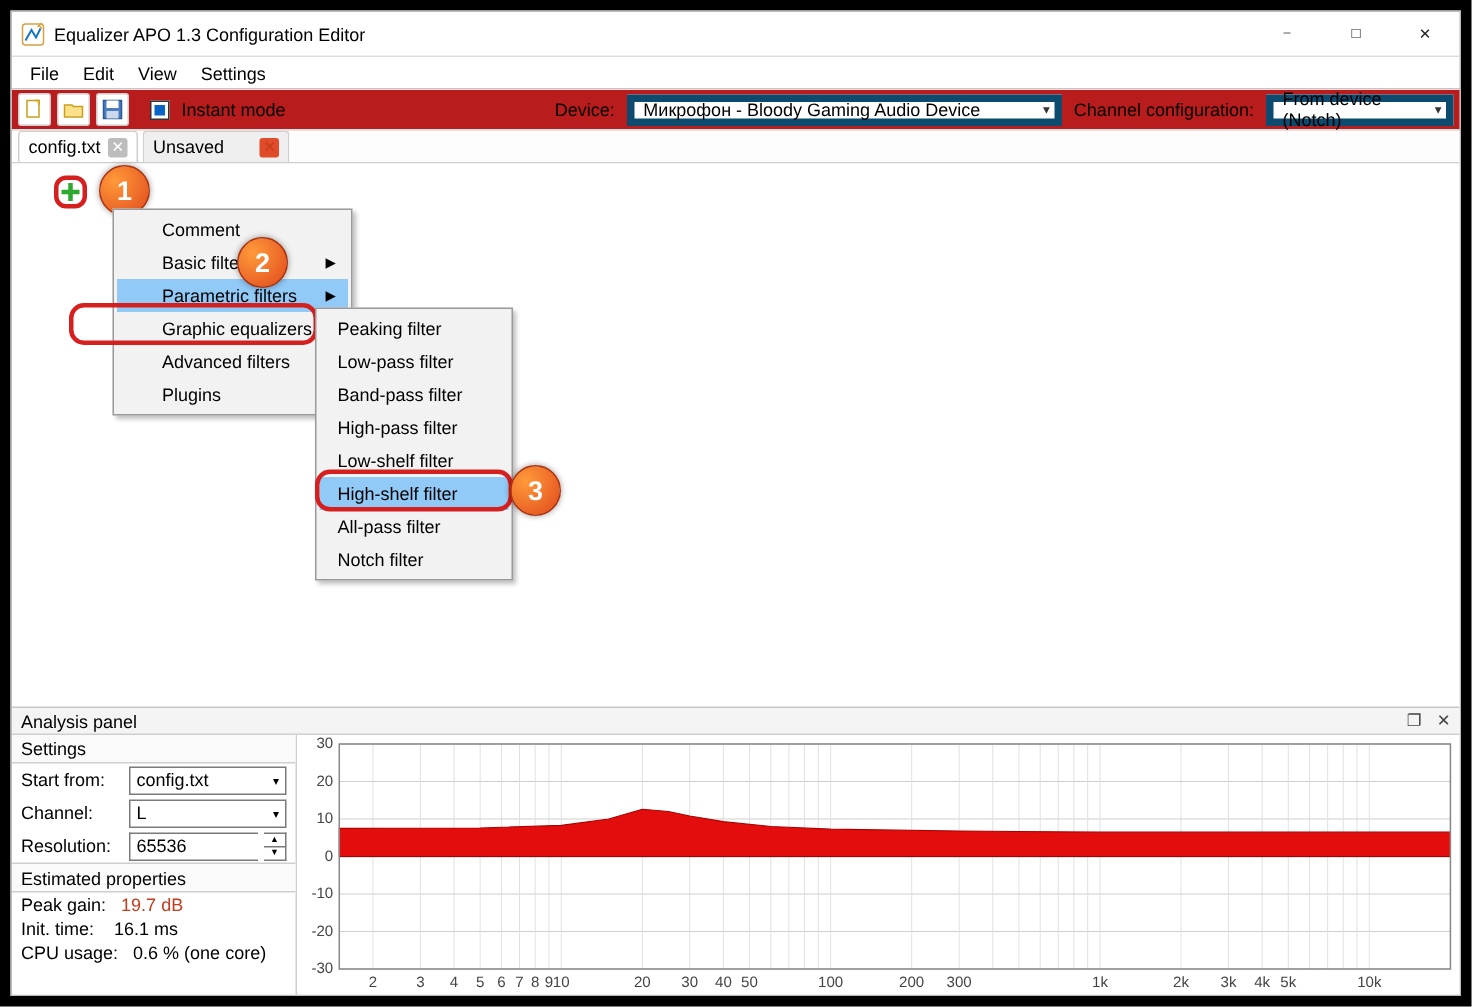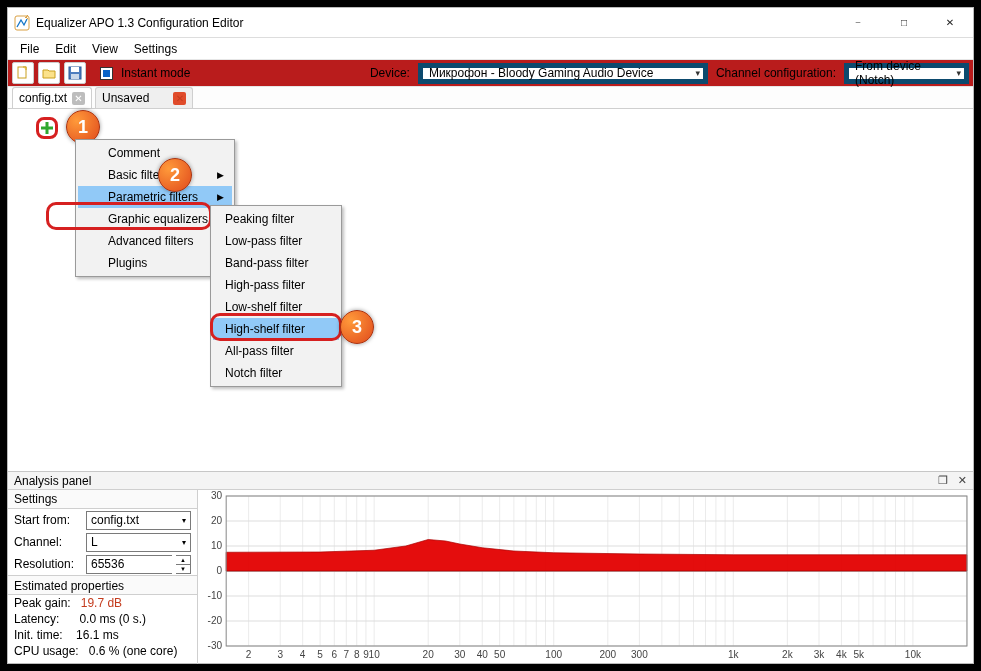--- a/index.html
+++ b/index.html
@@ -245,21 +245,20 @@
           <div class="sval" style="border-right:none">
               <span>65536</span>
             </div>
           <div class="spinbtns">
               <div>▲</div>
               <div>▼</div>
             </div>
         </div>
         <div class="est-title">Estimated properties</div>
         <div class="erow"><span>Peak gain:</span> &nbsp; <span class="red">19.7 dB</span></div>
-        <div class="erow"><span>Latency:</span> &nbsp;&nbsp;&nbsp;&nbsp; <span>0.0 ms (0 s.)</span></div>
         <div class="erow"><span>Init. time:</span> &nbsp;&nbsp; <span>16.1 ms</span></div>
         <div class="erow"><span>CPU usage:</span> &nbsp; <span>0.6 % (one core)</span></div>
       </div>
       <div class="chartwrap">
         <svg class="chart-svg" id="chart" preserveAspectRatio="none" viewBox="0 0 770 174">
             <line x1="28" y1="156" x2="764" y2="156" stroke="#cfcfcf" stroke-width="0.7"></line>
             <text x="24" y="159" text-anchor="end" font-size="10" fill="#444">-30</text>
             <line x1="28" y1="131" x2="764" y2="131" stroke="#cfcfcf" stroke-width="0.7"></line>
             <text x="24" y="134" text-anchor="end" font-size="10" fill="#444">-20</text>
             <line x1="28" y1="106.00000000000001" x2="764" y2="106.00000000000001" stroke="#cfcfcf" stroke-width="0.7"></line>

